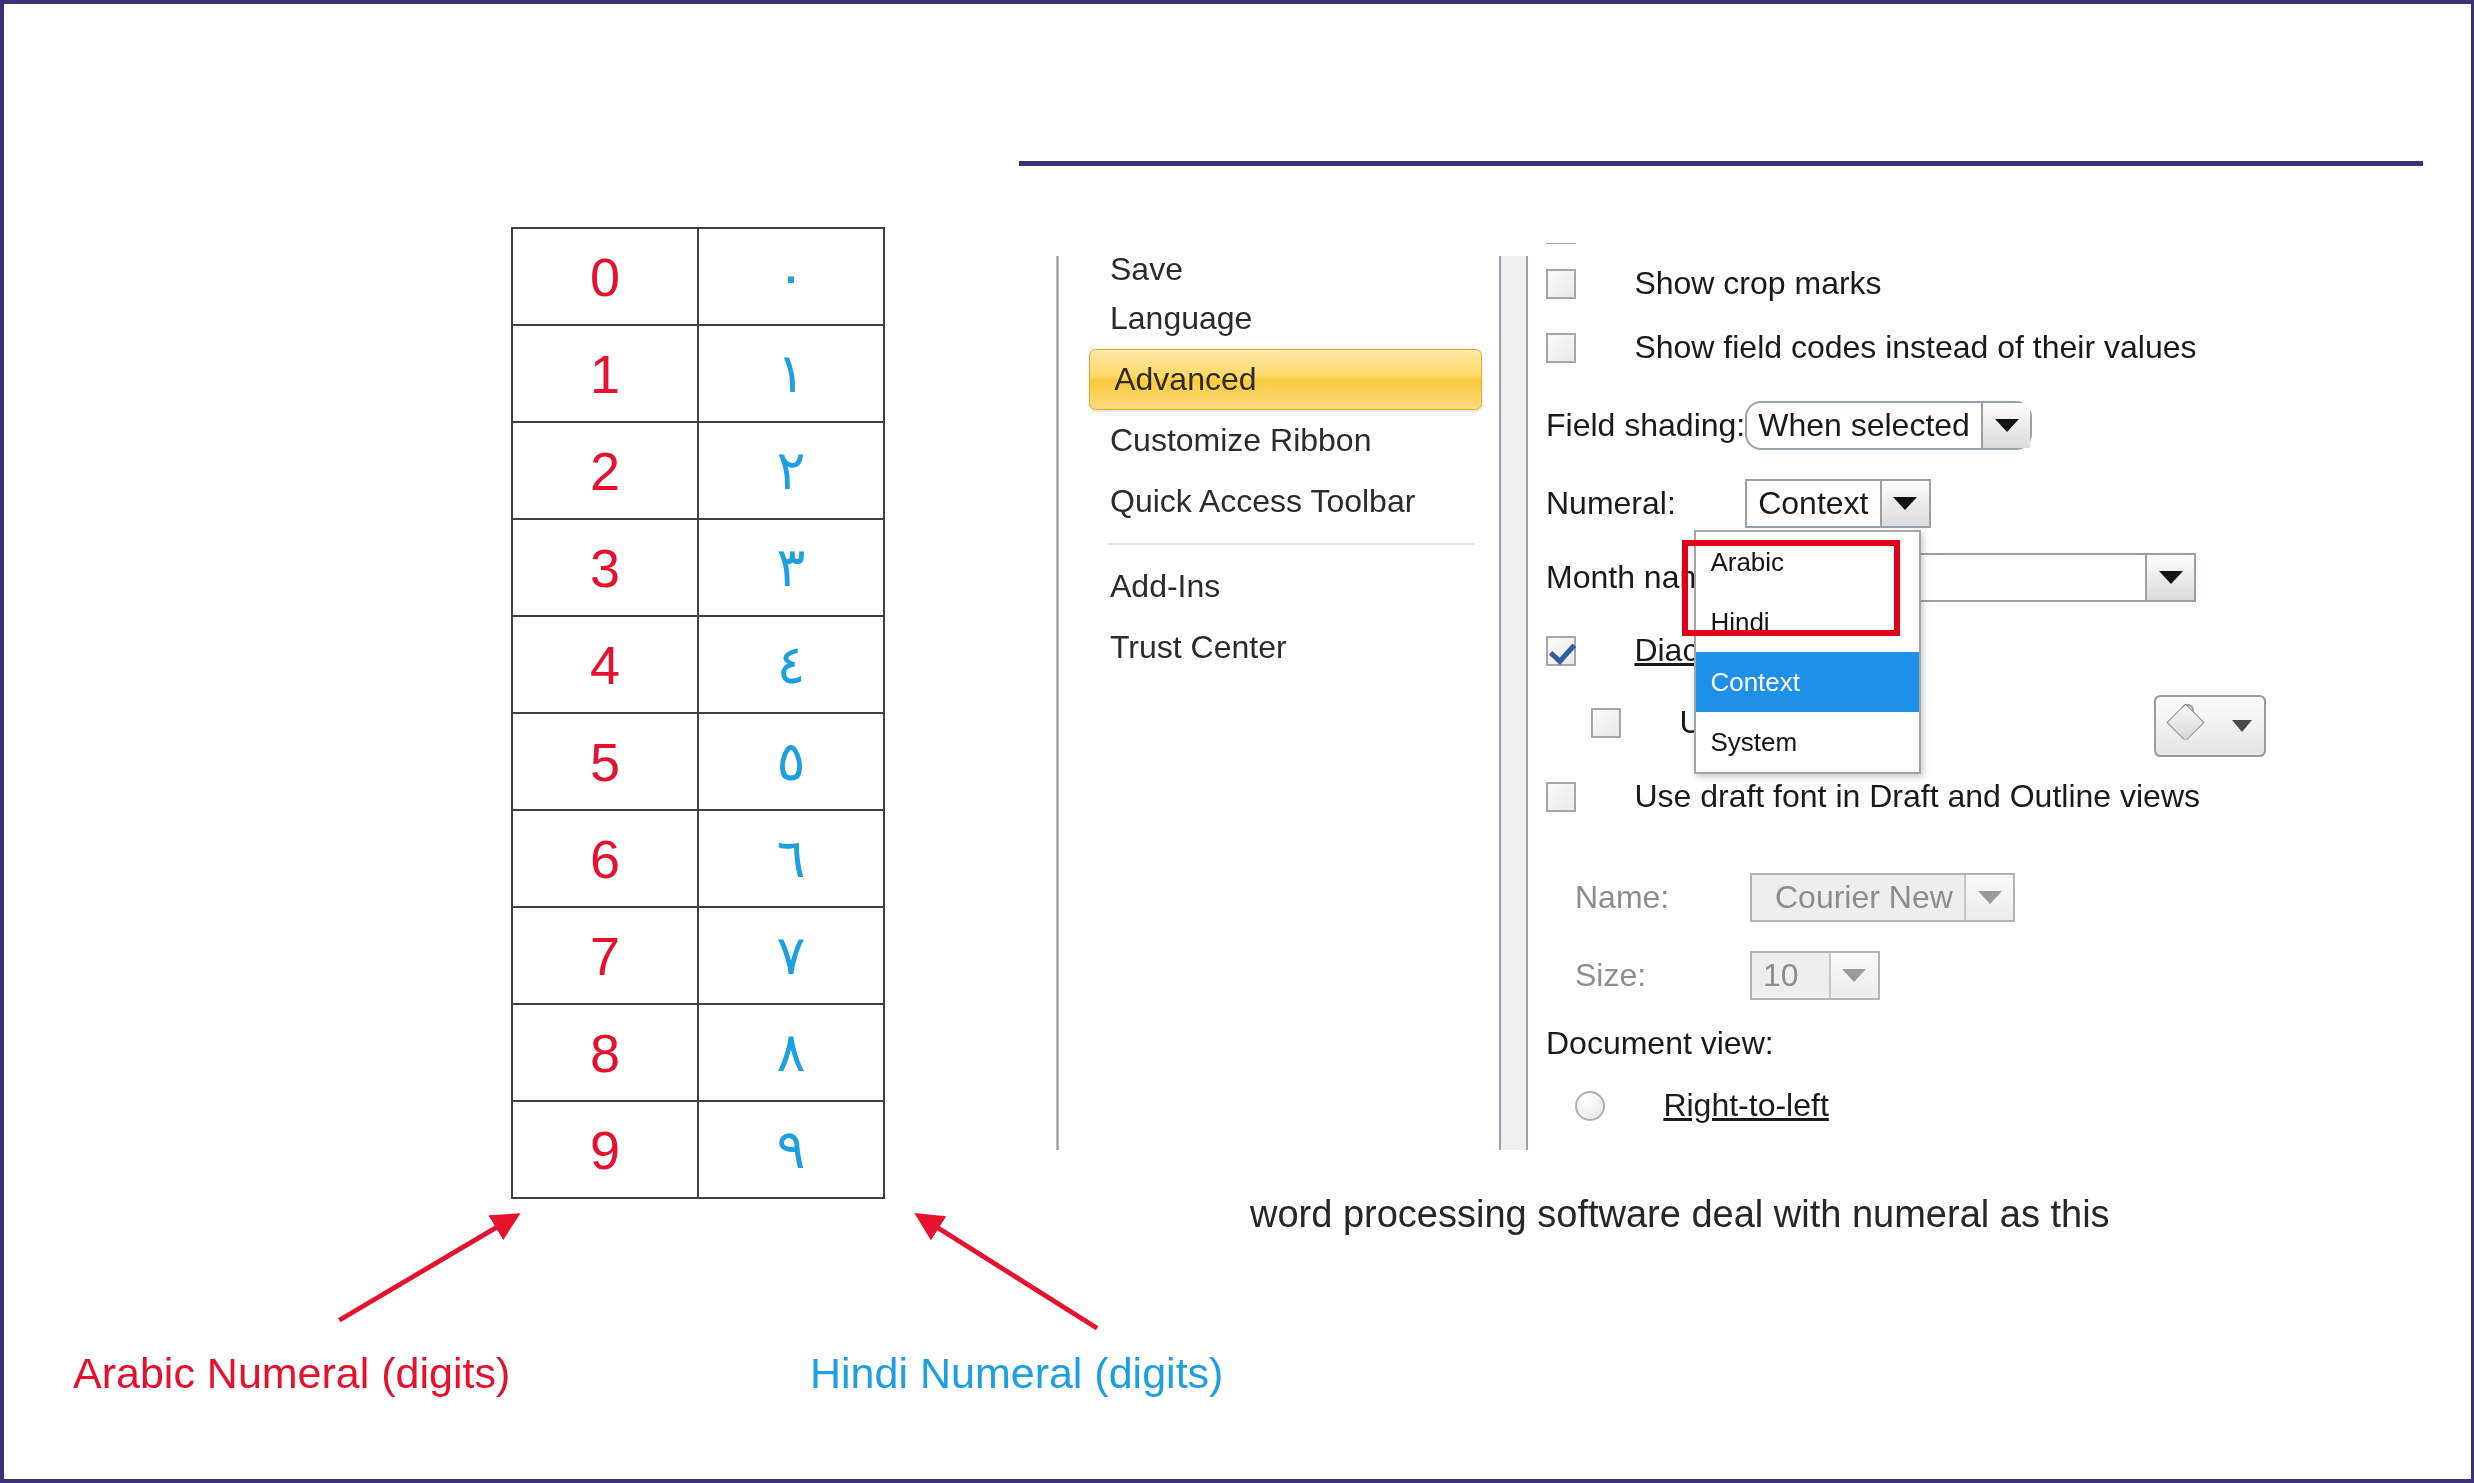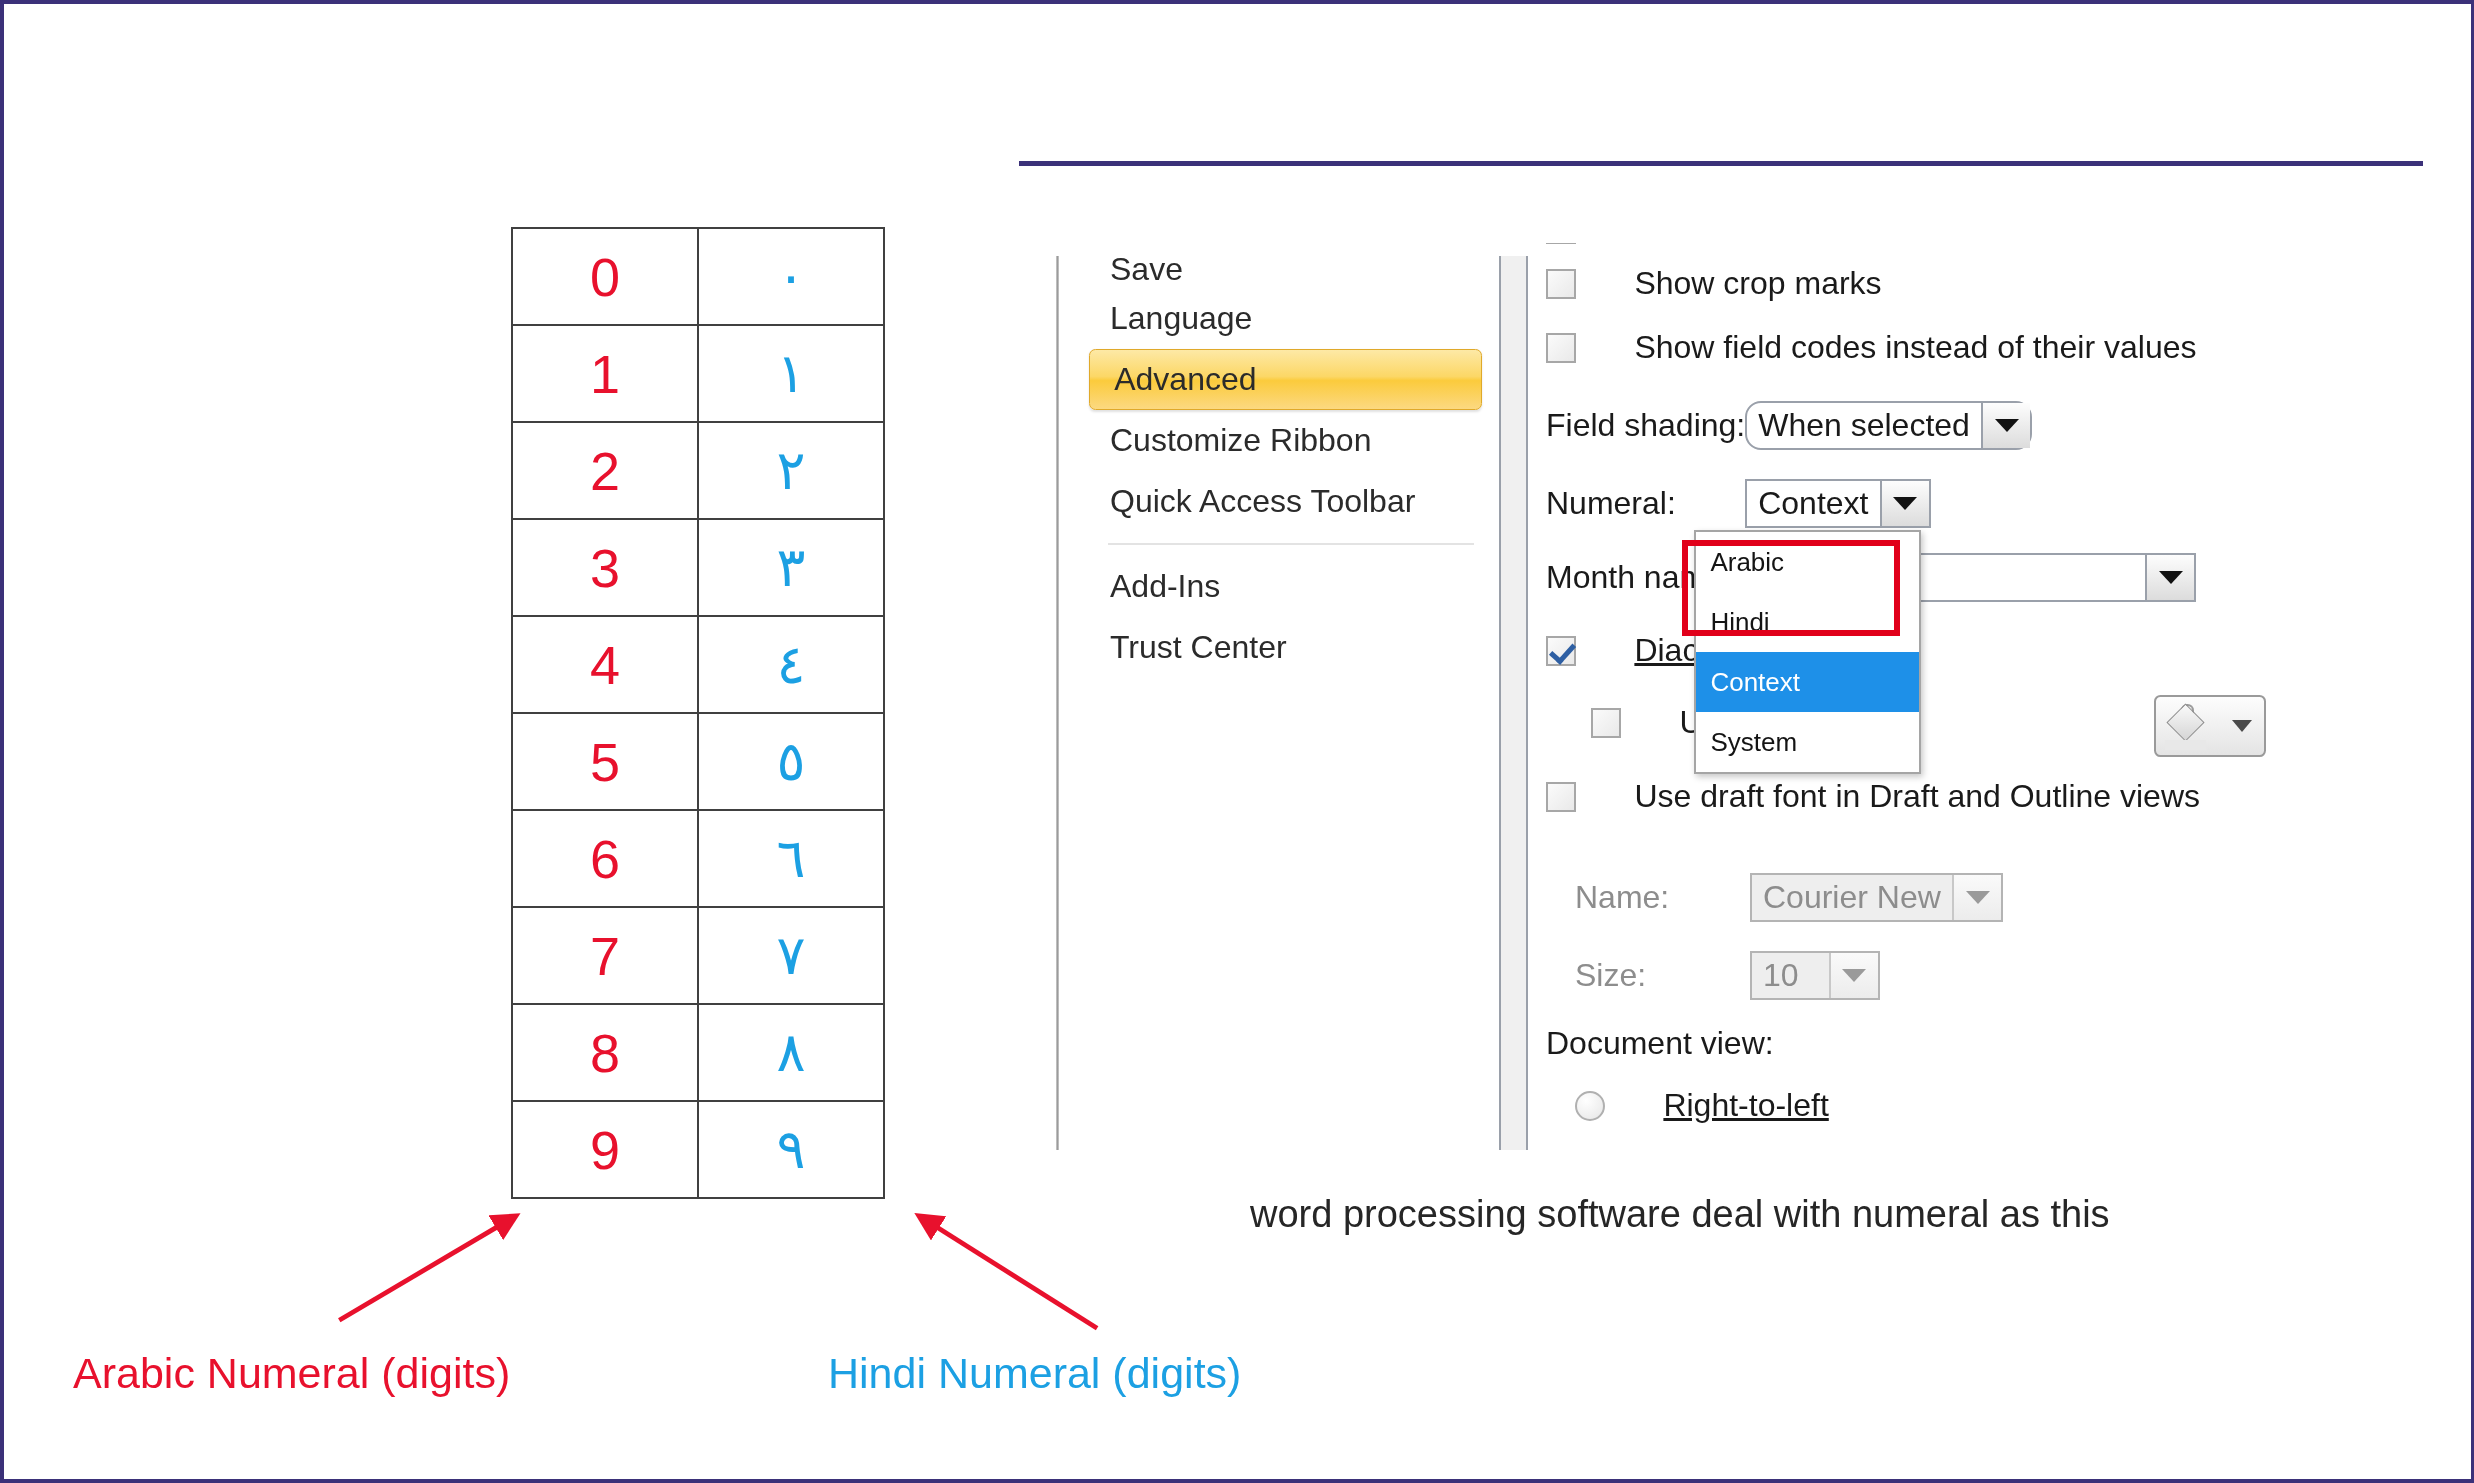--- a/index.html
+++ b/index.html
@@ -57,21 +57,21 @@
   .arrow-svg { position: absolute; left: 0; top: 0; width: 2475px; height: 1483px; pointer-events: none; }
 
   
   .caption {
     position: absolute;
     font-size: 43px;
     white-space: nowrap;
     font-family: "Liberation Sans", sans-serif;
   }
   .caption.arabic-cap { left: 69px;  top: 1345px; color: #e8112d; }
-  .caption.hindi-cap  { left: 824px; top: 1345px; color: #1CA0E3; }
+  .caption.hindi-cap  { left: 806px; top: 1345px; color: #1CA0E3; }
   .caption.note-cap   { left: 1246px; top: 1189px; color: #262626; font-size: 38px; }
 
   
   #dialog {
     position: absolute;
     left: 1047px; top: 239px;
     width: 1372px; height: 909px;
     background: #ffffff;
     overflow: hidden;
     font-family: "Liberation Sans", sans-serif;
@@ -402,21 +402,21 @@
         <span class="small-caret"></span>
       </div>
 
       <div class="row" style="position:absolute; left:0; top:535px;">
         <span class="chk"></span>
         <span class="lbl">Use draft font in Draft and Outline views</span>
       </div>
 
       <div class="row" style="position:absolute; left:29px; top:630px;">
         <span class="lbl" style="width:126px; color:#8d8d8d;">Name:</span>
-        <span class="combo disabled" style="margin-left:4.8px;">
+        <span class="combo disabled" style="margin-left:4.8px;padding-left:12px;">
           <span class="val">Courier New</span>
           <span class="arrowbtn">
               <span class="caret"></span>
             </span>
         </span>
       </div>
 
       <div class="row" style="position:absolute; left:29px; top:708px;">
         <span class="lbl" style="width:126px; color:#8d8d8d;">Size:</span>
         <span class="combo disabled" style="margin-left:4.8px;">

